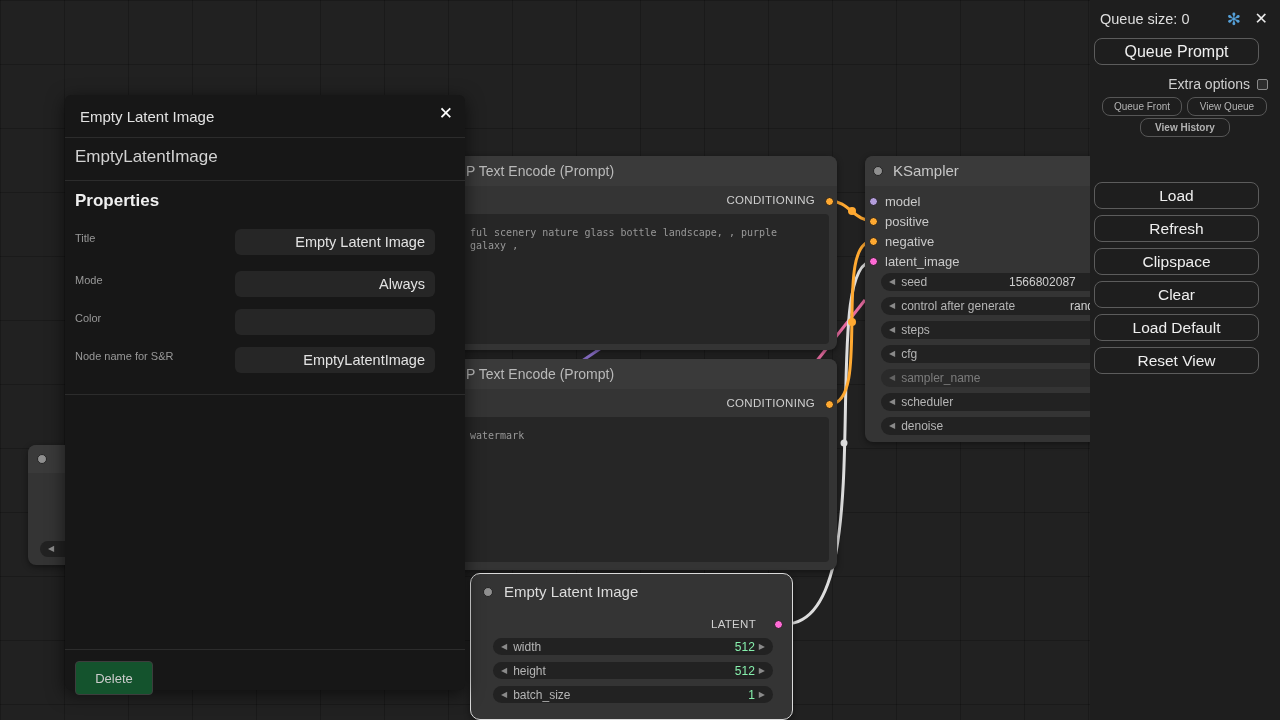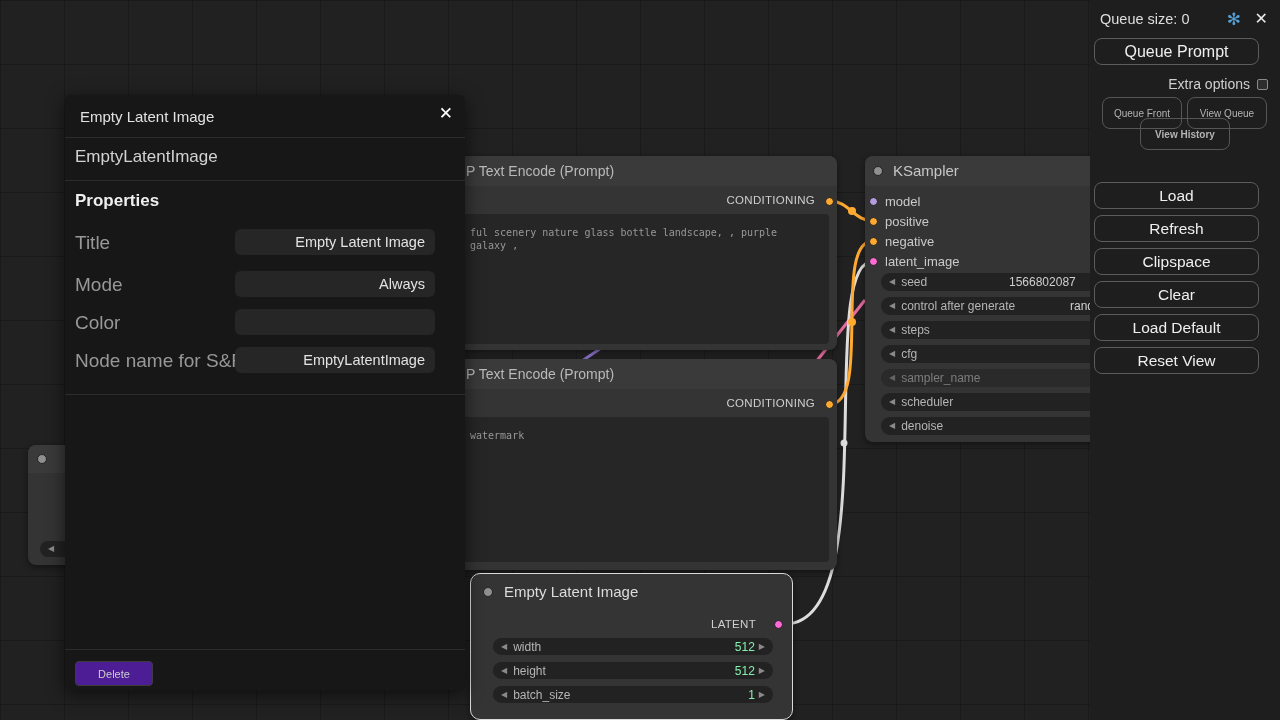--- a/index.html
+++ b/index.html
@@ -63,44 +63,44 @@
   #node-e .pill { left:12px; top:96px; width:210px; height:16px; }
 
   
   #dialog { position:absolute; left:65px; top:95px; width:400px; height:595px; z-index:20;
     background:#171717; border-radius:6px; box-shadow:0 4px 18px rgba(0,0,0,.6); color:#ddd; }
   .dv { position:absolute; left:0; right:0; height:1px; background:#2c2c2c; }
   #dlg-title { position:absolute; left:15px; top:13px; font-size:15px; color:#e2e2e2; }
   #dlg-close { position:absolute; right:12px; top:8px; font-size:17px; color:#fff; cursor:pointer; }
   #dlg-sub { position:absolute; left:10px; top:52px; font-size:17px; color:#d2d2d2; }
   #dlg-props { position:absolute; left:10px; top:96px; font-size:17px; font-weight:bold; color:#efefef; }
-  .frow-label { position:absolute; left:10px; font-size:19px; color:#989898; }
+  .frow-label { position:absolute; left:10px; font-size:11px; color:#989898; }
   .fpill { position:absolute; left:170px; width:200px; height:26px; background:#262626;
     border-radius:6px; font-size:14.5px; color:#e2e2e2; text-align:right;
     line-height:26px; padding-right:10px; }
-  #dlg-delete { position:absolute; left:10px; top:566px; width:78px; height:25px;
-    background:#4c1d95; border:1px solid #3d3d3d; border-radius:4px; color:#cccccc;
-    font-size:11px; display:flex; align-items:center; justify-content:center; cursor:pointer; }
+  #dlg-delete { position:absolute; left:10px; top:566px; width:78px; height:34px;
+    background:#14532d; border:1px solid #3d3d3d; border-radius:4px; color:#cccccc;
+    font-size:13px; display:flex; align-items:center; justify-content:center; cursor:pointer; }
 
   
   #menu { position:absolute; left:1090px; top:0; width:190px; height:720px; z-index:20;
     background:#1e1e1e; color:#ddd; }
   #queue-size { position:absolute; left:10px; top:11px; font-size:14.5px; color:#dedede; }
   #flower { position:absolute; right:39px; top:9px; font-size:17px; }
   #menu-close { position:absolute; right:12px; top:9px; font-size:16px; color:#ececec; cursor:pointer; }
   .mbtn { position:absolute; left:4px; width:165px; height:27px; border:1px solid #5c5c5c;
     border-radius:8px; background:transparent; color:#efefef; font-size:15.5px;
     display:flex; align-items:center; justify-content:center; cursor:pointer;
     font-family:"Liberation Sans", sans-serif; }
   #btn-queue-prompt { top:38px; font-size:16px; }
   #extra-row { position:absolute; left:12px; right:12px; top:76px; display:flex;
     justify-content:flex-end; align-items:center; gap:7px; font-size:14px; color:#cfcfcf; }
   #extra-check { width:11px; height:11px; border:1px solid #8a8a8a; background:#2d2d2d;
     border-radius:2px; cursor:pointer; }
-  .sbtn { position:absolute; height:32px; border:1px solid #565656; border-radius:8px;
+  .sbtn { position:absolute; height:19px; border:1px solid #565656; border-radius:8px;
     font-size:10px; color:#b3b3b3; display:flex; align-items:center; justify-content:center; cursor:pointer; }
   #btn-queue-front { left:12px; top:97px; width:80px; }
   #btn-view-queue { left:97px; top:97px; width:80px; }
   #btn-view-history { left:50px; top:118px; width:90px;font-weight:bold; }
 </style>
 </head>
 <body>
 
 <div id="canvas">
 

